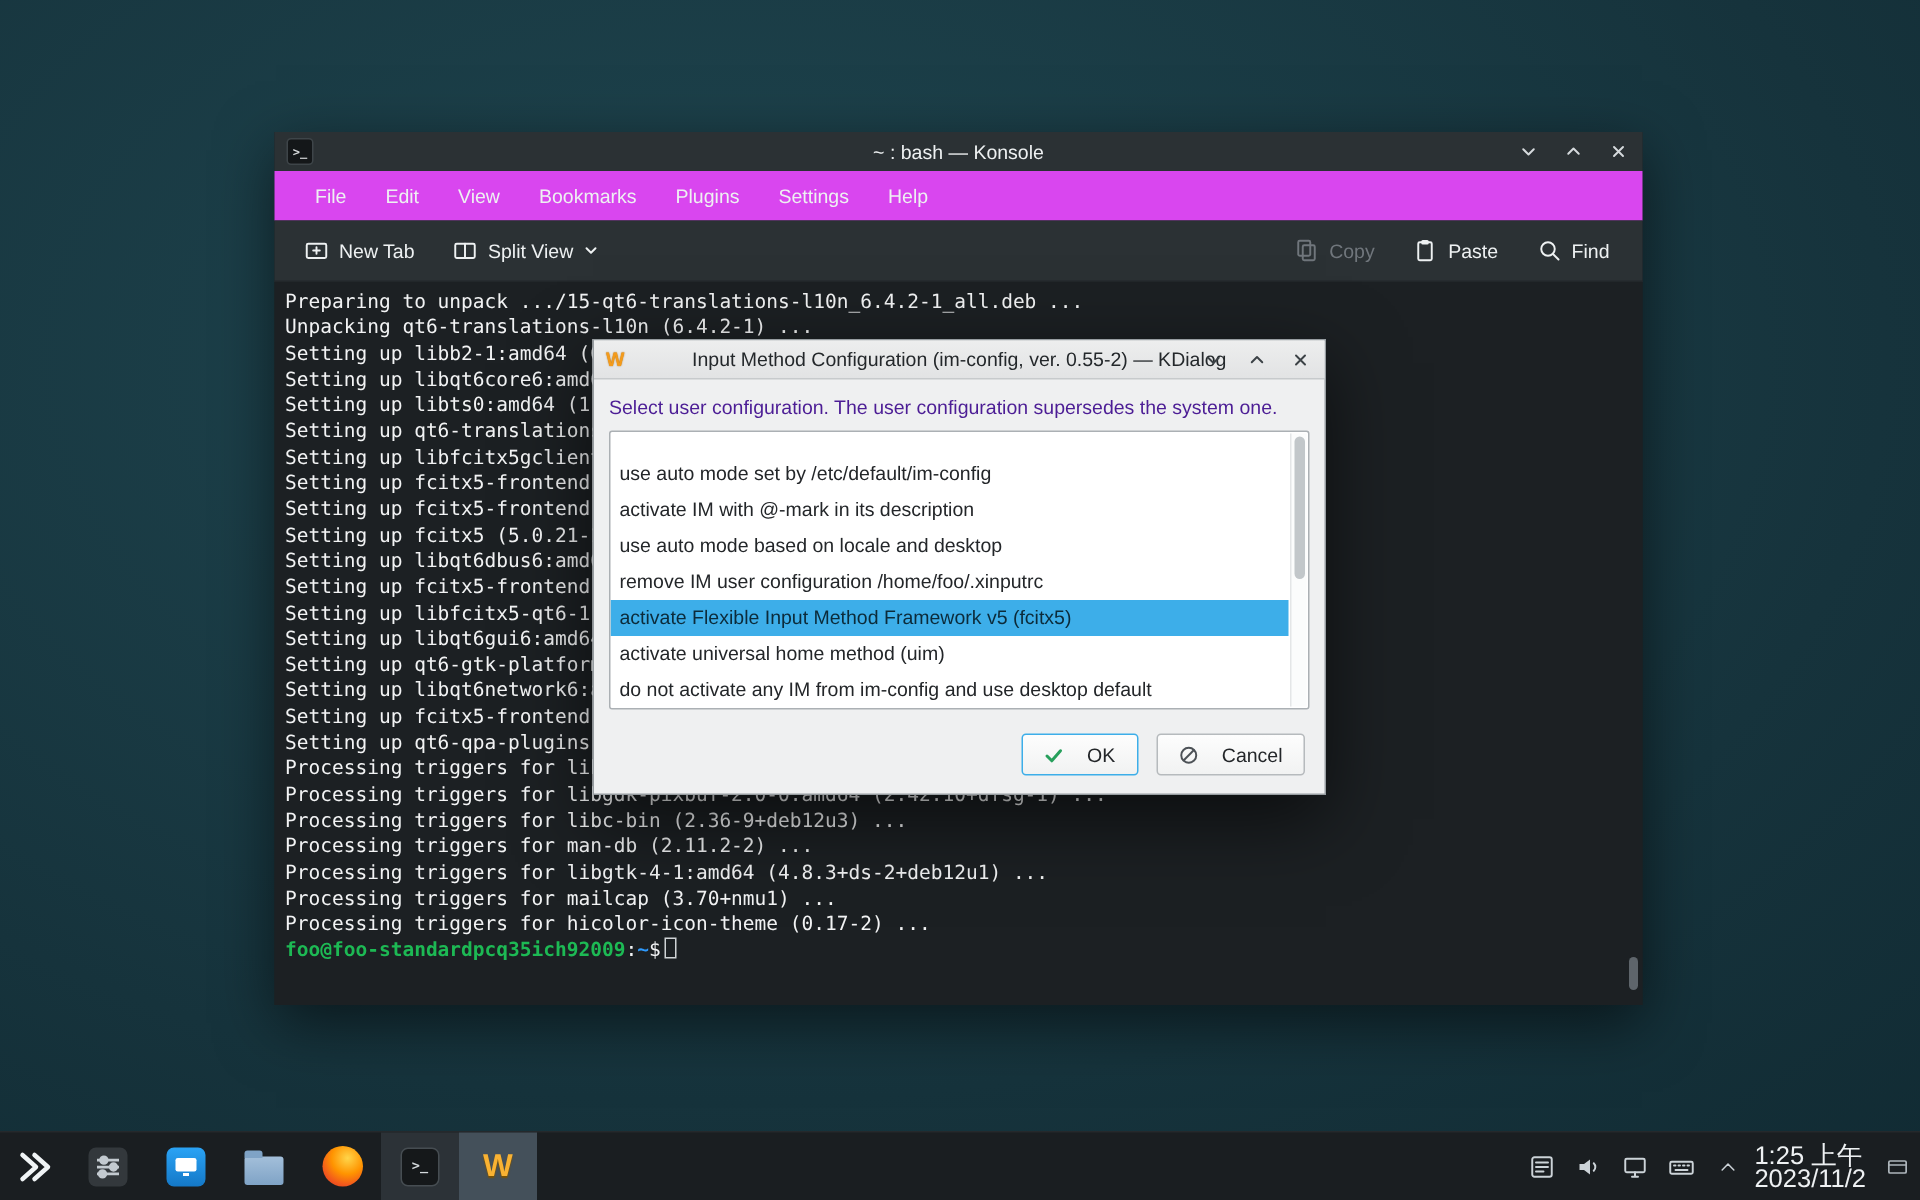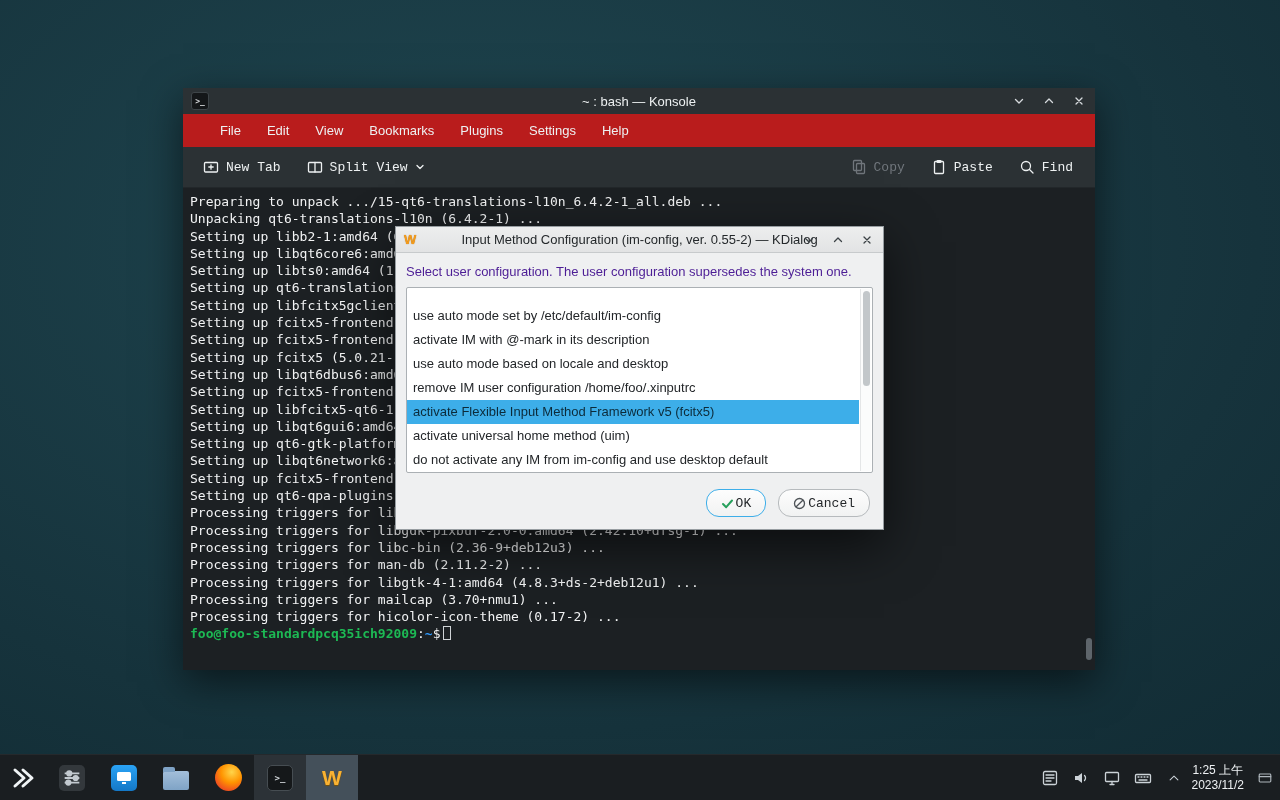--- a/index.html
+++ b/index.html
@@ -12,26 +12,26 @@
   .window { position:absolute; box-shadow:0 12px 38px rgba(0,0,0,.55); }
   .konsole { left:183px; top:88px; width:912px; height:582px; background:#1c2023; }
 
   .k-titlebar { height:26px; background:#2b3134; display:flex; align-items:center; padding:0 8px; position:relative; }
   .k-title { position:absolute; left:0; right:0; text-align:center; color:#eef1f2; font-size:13px; pointer-events:none; }
   .app-tile { width:18px; height:18px; background:#141719; border:1px solid #3e4549; border-radius:3px;
     color:#d8dbdd; font:bold 8px "DejaVu Sans Mono",monospace; display:flex; align-items:center; justify-content:center; z-index:1; }
   .cap-btns { margin-left:auto; display:flex; gap:14px; z-index:1; color:#d6dadd; align-items:center; }
   .cap-btn { display:flex; align-items:center; justify-content:center; width:16px; height:16px; }
 
-  .k-menubar { height:33px; background:#b91c1c; display:flex; align-items:center; padding-left:24px; color:#eef1f2; font-size:13px; }
+  .k-menubar { height:33px; background:#d946ef; display:flex; align-items:center; padding-left:14px; color:#eef1f2; font-size:13px; }
   .menu-item { padding:0 13px; height:100%; display:flex; align-items:center; }
 
   .k-toolbar { height:41px; background:#2b3134; border-bottom:1px solid #22272a; display:flex; align-items:center;
     padding:0 16px 0 14px; color:#eef1f2; font-size:13px; }
-  .tool-btn { display:flex; align-items:center; gap:7px; padding:6px 6px; border-radius:3px;font-family:Liberation Mono, monospace; }
+  .tool-btn { display:flex; align-items:center; gap:7px; padding:6px 6px; border-radius:3px; }
   .tool-btn + .tool-btn { margin-left:14px;align-items:center; }
   .tool-btn.disabled { color:#70767c; }
   .tool-spacer { flex:1; }
   .icn { display:flex; align-items:center; }
 
   .k-terminal { position:absolute; left:0; top:100px; right:0; bottom:0; background:#1c2023; overflow:hidden;
     font-family:"DejaVu Sans Mono",monospace; font-size:13px; line-height:17.3px; color:#f2f3f4; padding:5px 0 0 7px; }
   .tline { white-space:pre; }
   .p-user { color:#1db954; font-weight:bold; }
   .p-path { color:#2e9afe; font-weight:bold; }
@@ -50,23 +50,23 @@
   .d-instruction { padding:11px 10px 8px 10px; font-size:13px; color:#4c1d95; }
   .d-list { margin:0 10px; height:186px; background:#ffffff; border:1px solid #abb0b4; border-radius:2px;
     position:relative; overflow:hidden; padding-top:16px; }
   .d-item { height:24px; line-height:24px; padding-left:6px; margin-right:13px; font-size:13px; color:#232629;
     white-space:nowrap; overflow:hidden; }
   .d-item.selected { background:#3daee9; color:#0c2b3a; }
   .d-scroll { position:absolute; top:1px; right:1px; bottom:1px; width:11px; background:#fbfcfc; border-left:1px solid #e4e6e7; }
   .d-scroll-thumb { position:absolute; top:2px; left:2px; width:7px; height:95px; background:#c2c7ca; border-radius:3.5px; }
 
   .d-buttons { position:absolute; right:13px; bottom:12px; display:flex; gap:12px; }
-  .kbtn { height:28px; padding:0 14px; display:flex; align-items:center; gap:2px;
-    background:linear-gradient(#fdfdfd,#f1f2f2); border:1px solid #b6babd; border-radius:13px;
-    font-size:13px; color:#232629; font-family:Liberation Mono, monospace; }
+  .kbtn { height:28px; padding:0 14px; display:flex; align-items:center; gap:16px;
+    background:linear-gradient(#fdfdfd,#f1f2f2); border:1px solid #b6babd; border-radius:3px;
+    font-size:13px; color:#232629; font-family:Liberation Sans, sans-serif; }
   .kbtn.focused { border-color:#3daee9; }
 
   
   .taskbar { position:absolute; left:0; bottom:0; width:1280px; height:46px; background:#1a1e21;
     border-top:1px solid rgba(255,255,255,.05); display:flex; align-items:center; }
   .task-slot { width:52px; height:46px; display:flex; align-items:center; justify-content:center; }
   .task-slot.launcher { width:46px; }
   .task-slot.active-dim { background:#2c3237; }
   .task-slot.active-bright { background:#44505a; }
   .tile { border-radius:5px; display:flex; align-items:center; justify-content:center; }
@@ -75,21 +75,21 @@
   .tile.blue { width:26px; height:26px; background:linear-gradient(#2aa3f5,#1478c7); }
   .tile.slate { width:26px; height:26px; background:#33383c; }
   .firefox-circle { width:27px; height:27px; border-radius:50%;
     background:radial-gradient(circle at 62% 30%, #ffd54a 0%, #ff9400 42%, #f1551e 72%, #cf3a12 100%); }
   .folder-icn { width:26px; height:19px; position:relative; background:linear-gradient(#a3bfda,#7fa3c6); border-radius:2px; margin-top:5px; }
   .folder-icn:before { content:""; position:absolute; top:-4px; left:0; width:12px; height:5px; background:#7fa3c6; border-radius:2px 2px 0 0; }
   .w-task { font-weight:800; font-size:21px; color:#f9b233; text-shadow:0 1px 1px #7c5200; }
 
   .tray { margin-left:auto; display:flex; align-items:center; gap:11px; color:#ccd3d8; }
   .tray-icn { display:flex; align-items:center; justify-content:center; width:20px; height:20px; }
-  .clock { margin:0 10px 0 8px; text-align:center; color:#eef1f3; font-size:12px; line-height:15px; }
+  .clock { margin:0 10px 0 8px; color:#eef1f3; font-size:17px; line-height:15px; }
   .edge-widget { width:22px; height:46px; display:flex; align-items:center; justify-content:center;
     color:#aeb6bc; margin-right:4px; }
 
   svg.lineart { stroke:currentColor; fill:none; stroke-width:1.3; stroke-linecap:round; stroke-linejoin:round; }
 </style>
 </head>
 <body>
 
 <div class="desktop">
 

